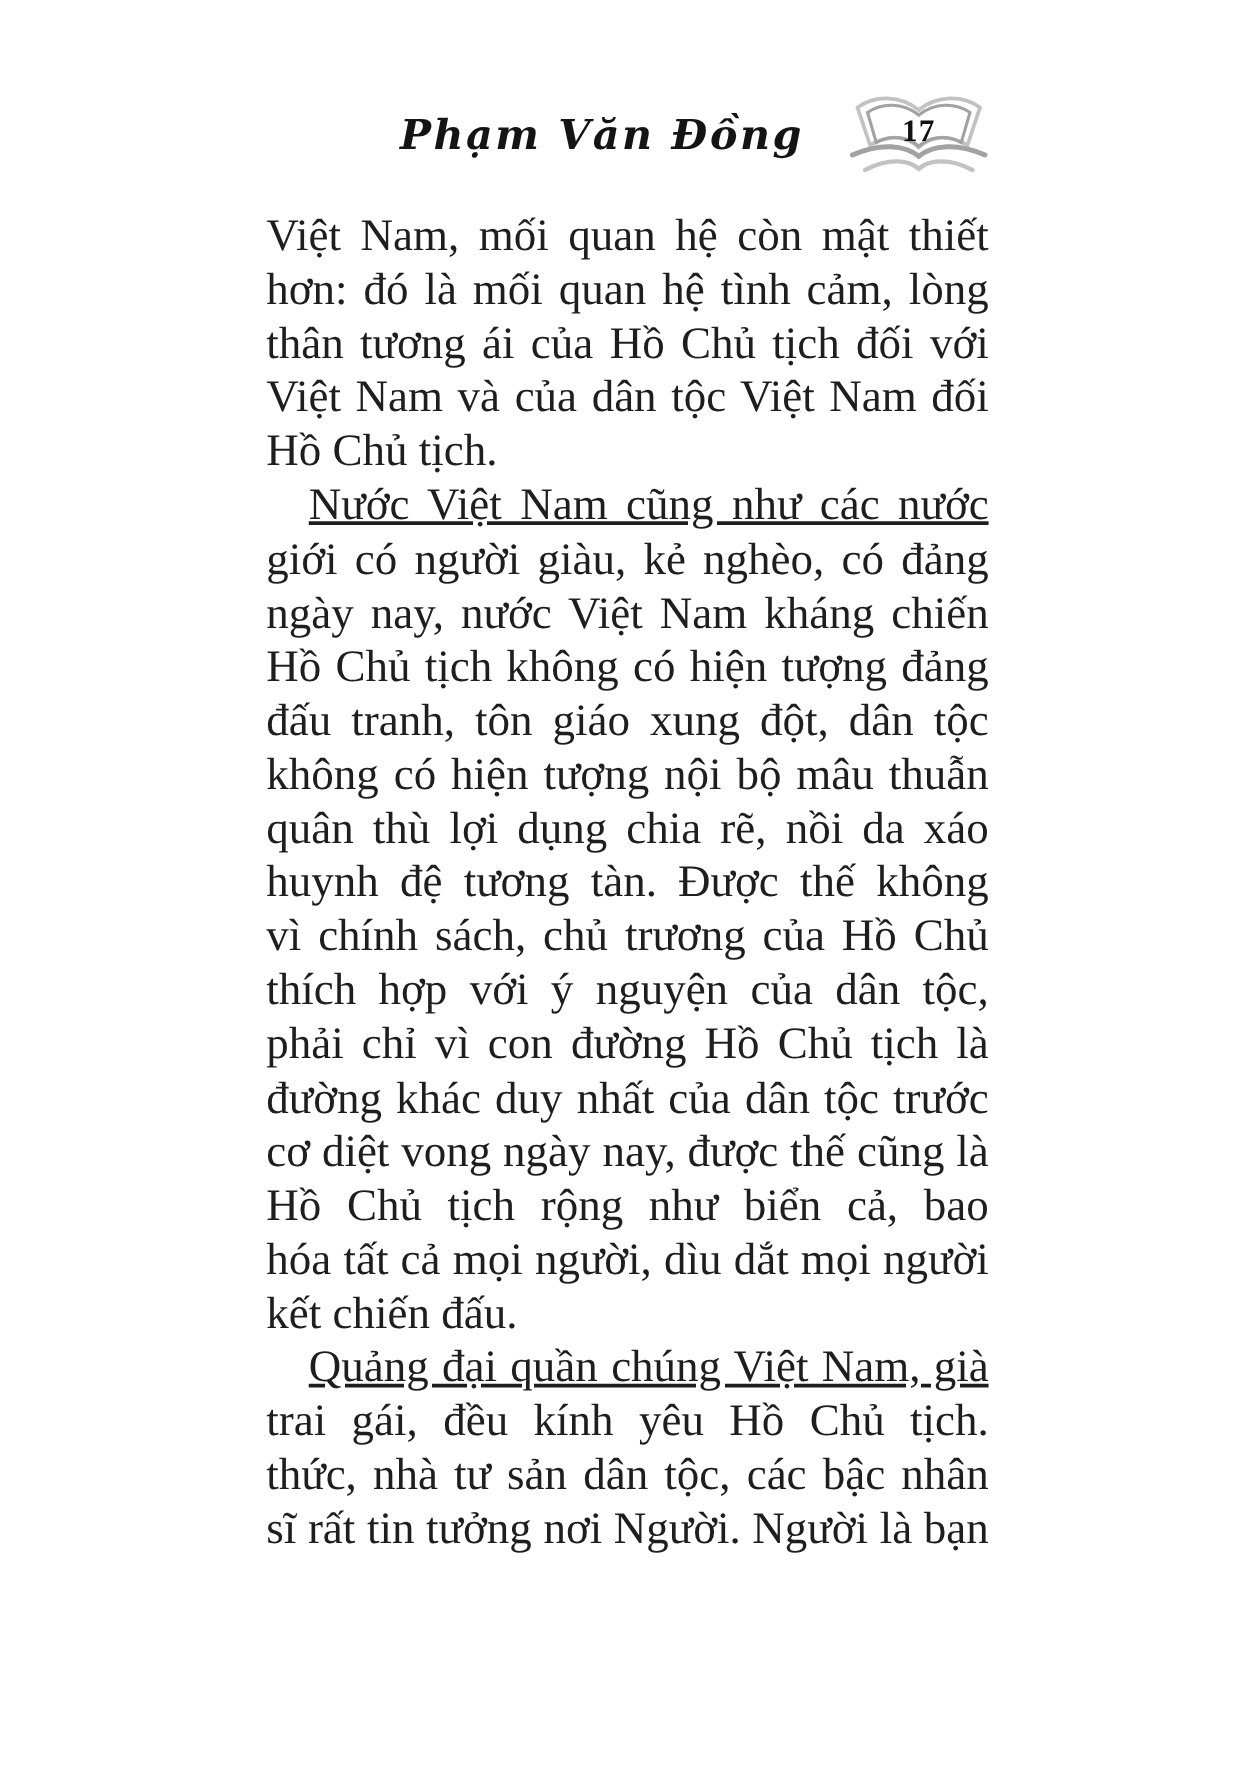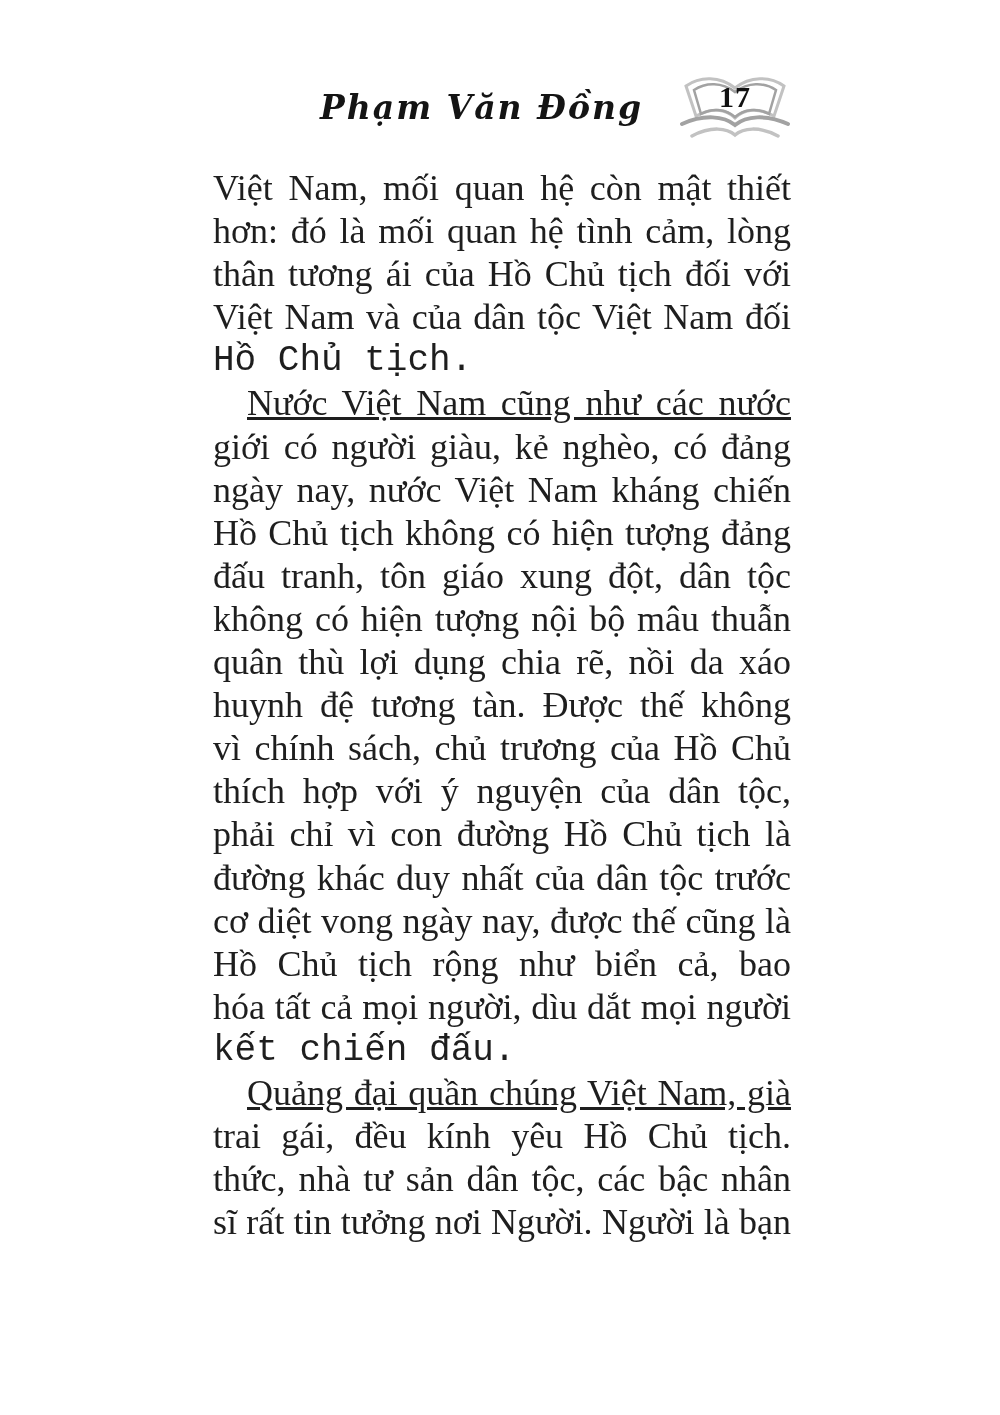--- a/index.html
+++ b/index.html
@@ -48,45 +48,45 @@
     position:absolute;
     left:674px;
     top:74px;
     width:122px;
     height:68px;
   }
   .pagenum-wrap svg{position:absolute;left:0;top:0;}
   .pagenum{
     position:absolute;
     left:0;
-    top:6px;
+    top:18px;
     width:122px;
     text-align:center;
     font-weight:bold;
-    font-size:30px;
+    font-size:25px;
     color:#111;
     letter-spacing:1px;
   }
   
   .body-block{
     position:absolute;
     left:213px;
     top:167px;
     width:578px;
   }
   .line{
     height:43.1px;
     line-height:43.1px;
     font-size:36px;
     text-align:justify;
     text-align-last:justify;
     overflow:hidden;
   }
   .line.indent{text-indent:34px;text-decoration:underline;}
-  .line.end{text-align-last:left;font-family:Liberation Mono, monospace;}
+  .line.end{text-align-last:left;}
 </style>
 </head>
 <body>
 
 <div class="page">
 
   <div class="corner-ornament">
     <svg width="26" height="26" viewBox="0 0 26 26">
       <g fill="var(--ornament-gray)">
         <ellipse cx="13" cy="6" rx="3.4" ry="4.6"></ellipse>

